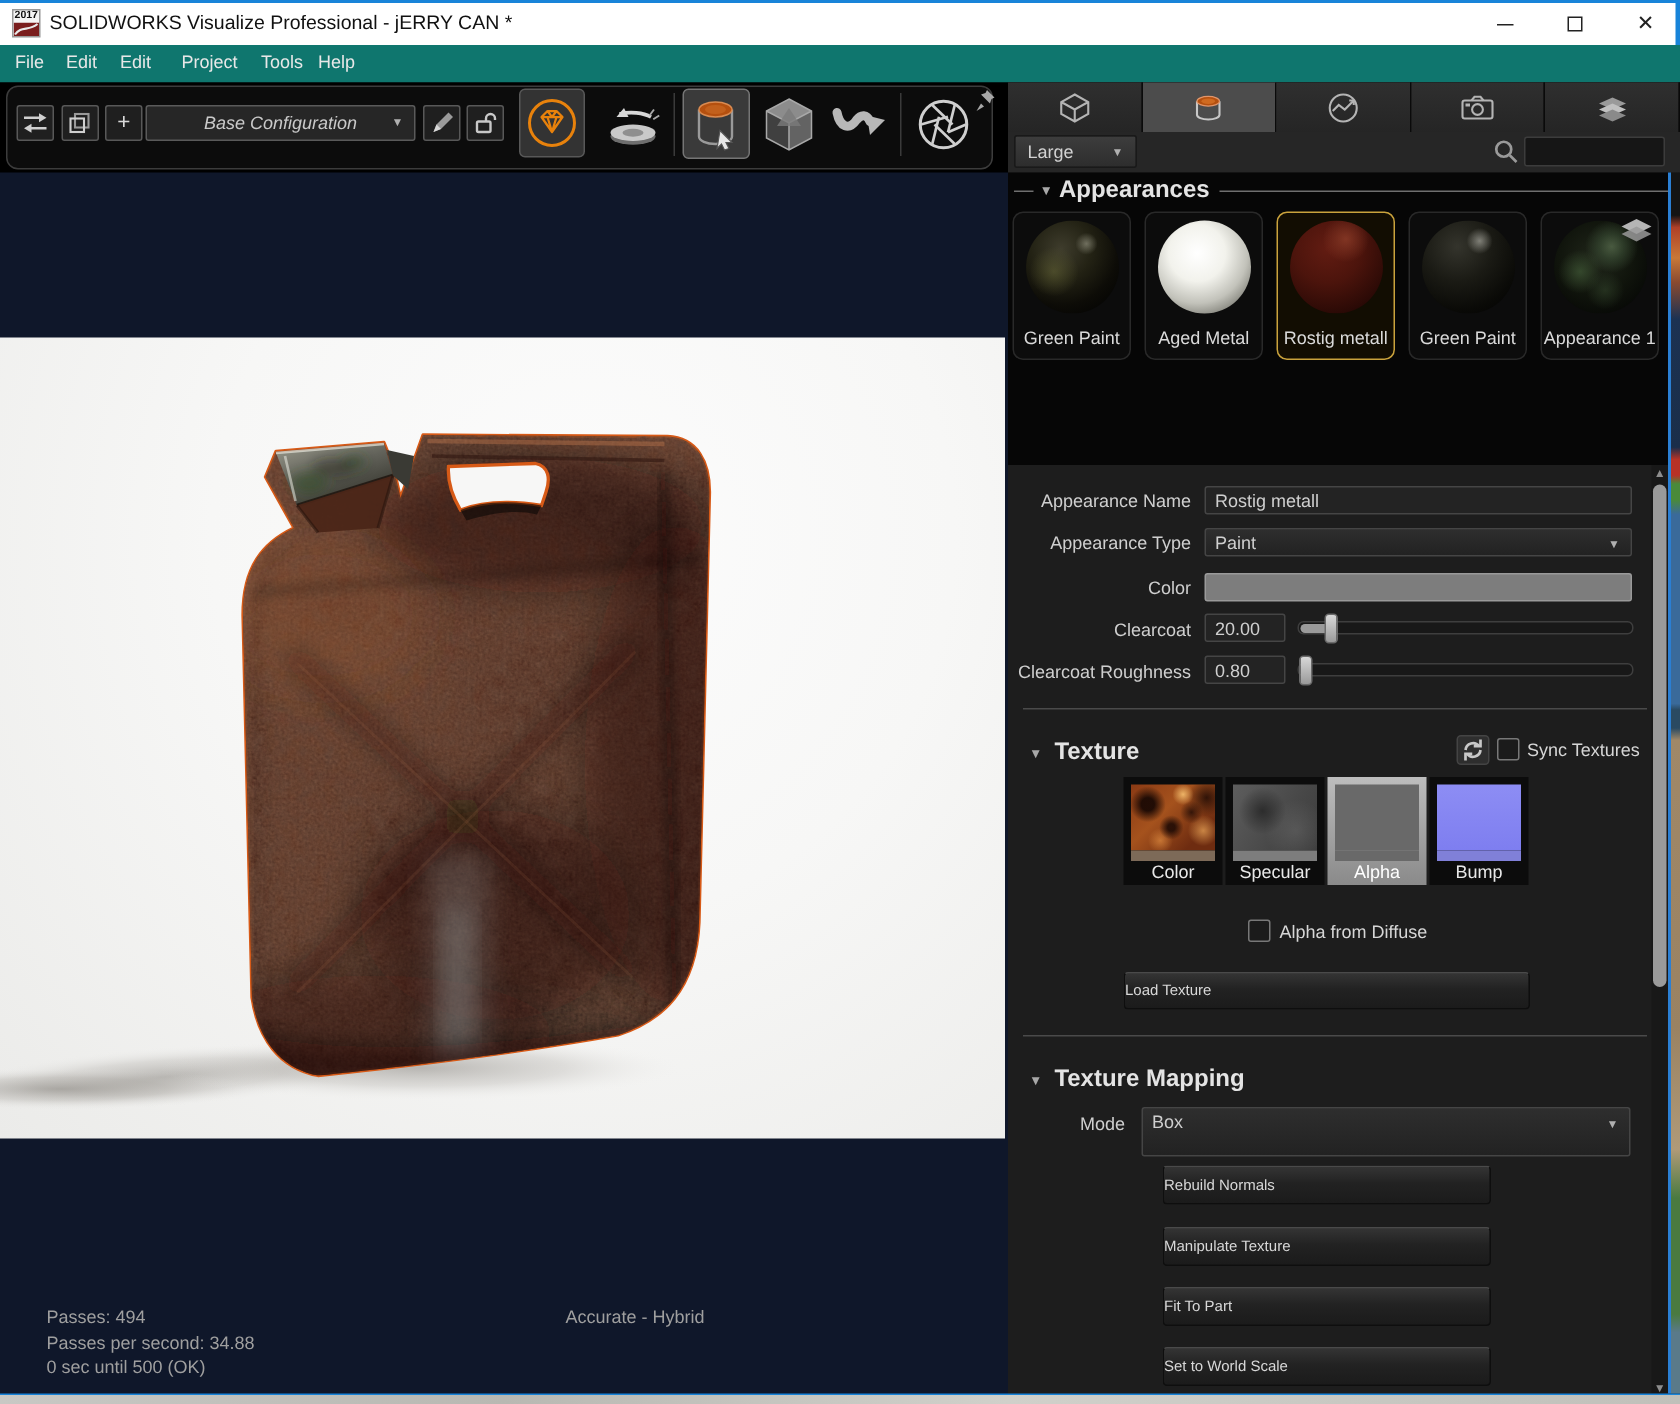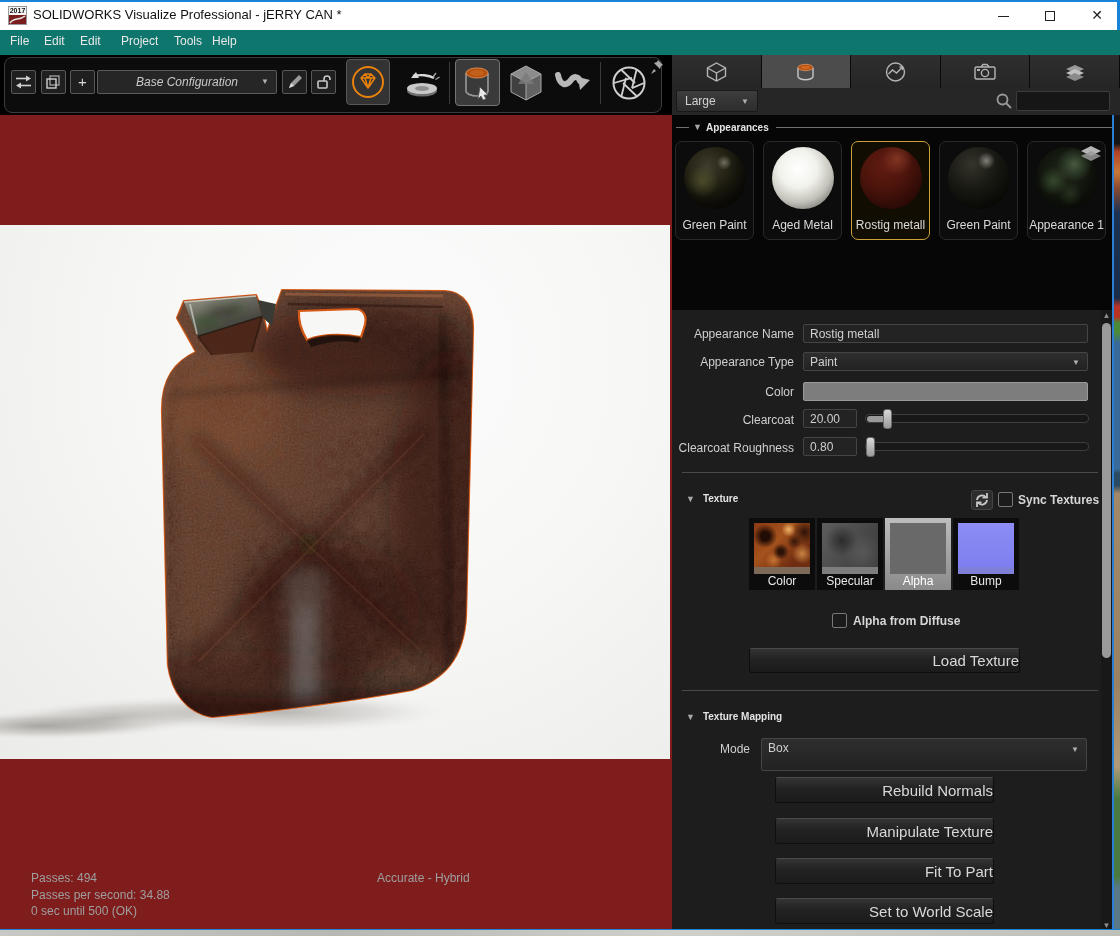--- a/index.html
+++ b/index.html
@@ -14,51 +14,51 @@
 .menubar{left:0;top:30px;width:1120px;height:25px;background:#0f766e}
 .menuitem{top:4px;color:#e8e8e8;font-size:12px}
 
 .toolbarwrap{left:4px;top:57px;width:658px;height:56px;border:1px solid #3c3c3c;border-radius:8px;background:#0c0c0c}
 .tbtn{background:#1f1f1f;border:1px solid #585858;border-radius:2px}
 .smallbtn{top:70px;width:25px;height:24px}
 .cfg{left:97px;top:70px;width:180px;height:24px;background:#262626;border:1px solid #5a5a5a;border-radius:2px;color:#c9c9c9;font-style:italic;font-size:12px;text-align:center;line-height:22px}
 .bigbtn{border-radius:4px}
 .sep{background:#3a3a3a;width:1px}
 
-.viewport{left:0;top:115px;width:688px;height:821px;background:#7f1d1d}
+.viewport{left:0;top:115px;width:688px;height:821px;background:#0f172a}
 .renderarea{left:0;top:110px;width:670px;height:534px;background:radial-gradient(ellipse at 58% 25%, #fcfcfc 0%, #f7f7f6 45%, #ebebe9 100%)}
 .statustxt{color:#9f9f9f;font-size:12px;line-height:16.5px}
 
 .rpanel{left:672px;top:55px;width:448px;height:881px;background:#1d1d1d}
 .tabbar{left:672px;top:55px;width:448px;height:33px;background:#141414;display:flex}
 .tab{flex:1;border-right:1px solid #0a0a0a;background:linear-gradient(#2f2f2f,#252525);display:flex;align-items:center;justify-content:center}
 .tab.sel{background:#4c4c4c}
 .filterrow{left:672px;top:88px;width:448px;height:27px;background:#262626}
 .largedd{left:676px;top:90px;width:82px;height:22px;background:linear-gradient(#3d3d3d,#2d2d2d);border:1px solid #191919;border-radius:2px;color:#d2d2d2;font-size:12px;line-height:20px;padding-left:8px}
 .searchbox{left:1016px;top:91px;width:94px;height:20px;background:#161616;border:1px solid #3c3c3c;border-radius:2px}
 .appearzone{left:672px;top:115px;width:441px;height:195px;background:#060606}
-.secheader{font-weight:bold;font-size:10px;color:#e4e4e4}
+.secheader{font-weight:bold;font-size:16px;color:#e4e4e4}
 .tri{color:#a8a8a8;font-size:9px}
 .card{top:141px;width:79px;height:99px;background:#0c0c0c;border:1px solid #292929;border-radius:7px}
 .card.sel{border:1px solid #c9a23c;background:#120d02}
 .sphere{position:absolute;left:8px;top:5px;width:62px;height:62px;border-radius:50%}
 .cardlabel{position:absolute;left:0;bottom:7px;width:100%;text-align:center;color:#dadada;font-size:12px}
 .plabel{color:#cfcfcf;font-size:12px;text-align:right}
 .pinput{background:#232323;border:1px solid #454545;border-radius:2px;color:#cfcfcf;font-size:12px;line-height:16px;padding:1px 6px}
 .ddarrow{color:#b0b0b0;font-size:8px;line-height:8px}
 .slider{background:#181818;border:1px solid #3e3e3e;border-radius:4px;height:9px}
 .shandle{background:linear-gradient(#d8d8d8,#9a9a9a);border:1px solid #6a6a6a;border-radius:3px;width:9px;height:20px}
 .divider{background:#4a4a4a;height:1px}
 .checkbox{width:15px;height:15px;background:#1b1b1b;border:1px solid #787878;border-radius:2px}
-.cblabel{color:#d6d6d6;font-size:12px;font-weight:bold}
+.cblabel{color:#d6d6d6;font-size:12px;font-weight:normal}
 .tile{top:518px;width:66px;height:72px;background:#0c0c0c}
 .tile .timg{position:absolute;left:5px;top:5px;width:56px;height:44px}
 .tile .tstrip{position:absolute;left:5px;top:49px;width:56px;height:7px;background:#7d7d7d}
 .tile .tlabel{position:absolute;left:0;top:56px;width:100%;text-align:center;color:#e8e8e8;font-size:12px}
-.bigbutton{background:linear-gradient(#343434,#222222 45%,#1b1b1b);border:1px solid #0e0e0e;border-top:1px solid #4a4a4a;border-radius:3px;color:#d8d8d8;font-size:15px;text-align:right}
+.bigbutton{background:linear-gradient(#343434,#222222 45%,#1b1b1b);border:1px solid #0e0e0e;border-top:1px solid #4a4a4a;border-radius:3px;color:#d8d8d8;font-size:10px;text-align:left}
 .scrollbar{left:1101px;top:310px;width:11px;height:626px;background:#181818}
 .sthumb{left:1102px;top:323px;width:9px;height:335px;background:#9a9a9a;border-radius:5px}
 .sarrow{left:1101px;width:11px;text-align:center;color:#8d8d8d;font-size:8px}
 </style>
 </head>
 <body>
 
 <div class="abs titlebar">
   <div class="abs accentline" style="left:0;top:0;width:1120px;height:2px"></div>
   <div class="abs accentline" style="left:1117px;top:0;width:3px;height:30px"></div>

